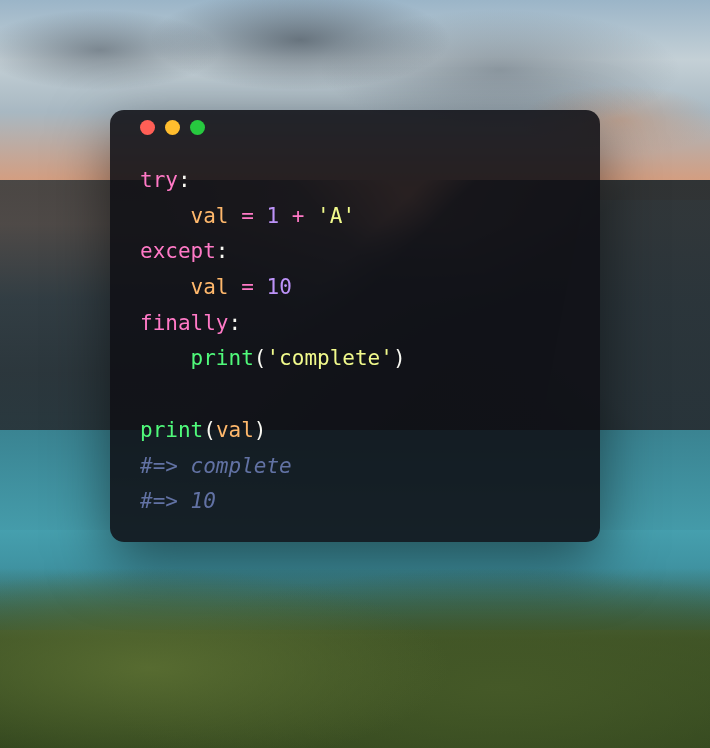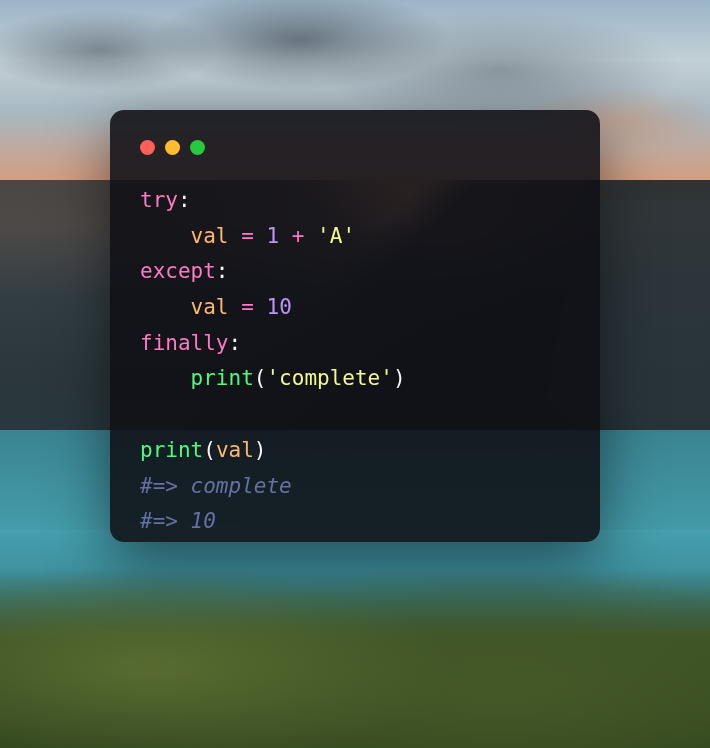--- a/index.html
+++ b/index.html
@@ -90,21 +90,21 @@
     }
     .code-window {
       position: absolute;
       top: 110px;
       left: 110px;
       width: 490px;
       height: 432px;
       background: rgba(15, 15, 20, 0.88);
       border-radius: 14px;
       box-shadow: 0 20px 60px rgba(0,0,0,0.5);
-      padding: 30px 30px;
+      padding: 10px 30px;
     }
     .traffic-lights {
       display: flex;
       gap: 10px;
       margin-bottom: 28px;
     }
     .traffic-light {
       width: 15px;
       height: 15px;
       border-radius: 50%;

